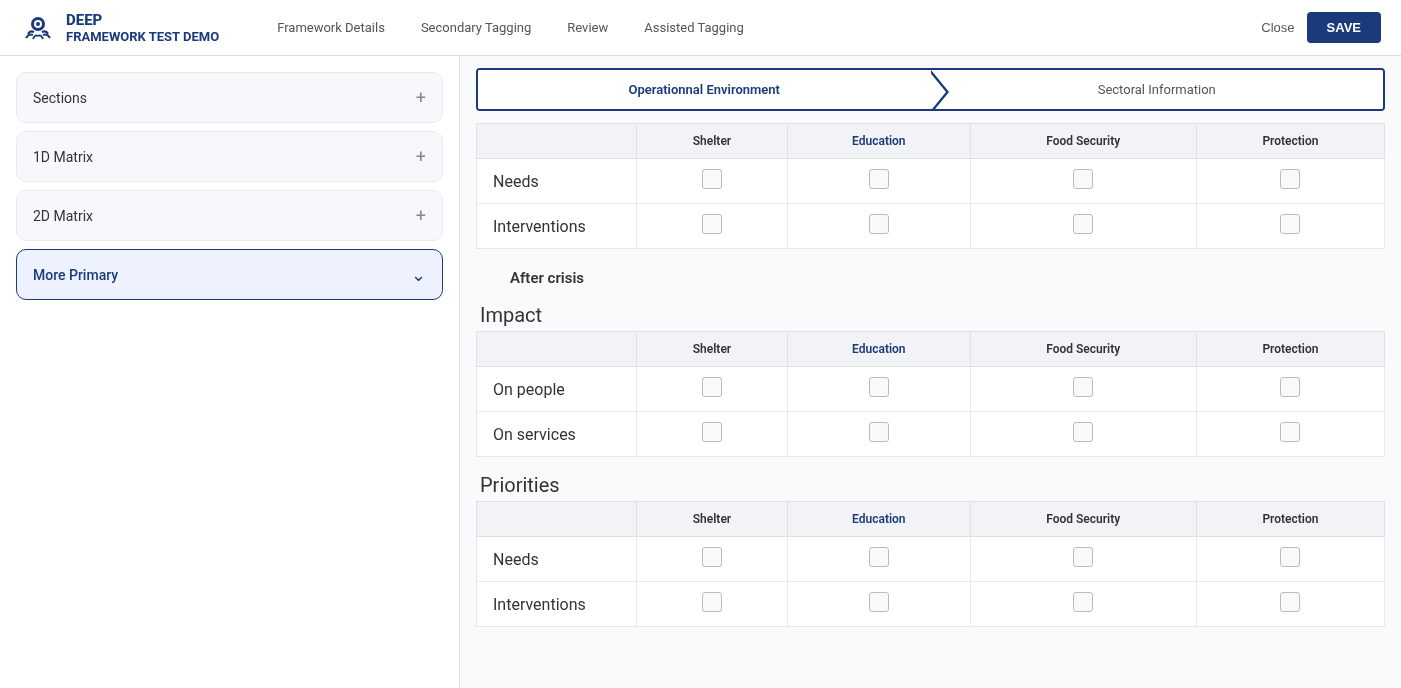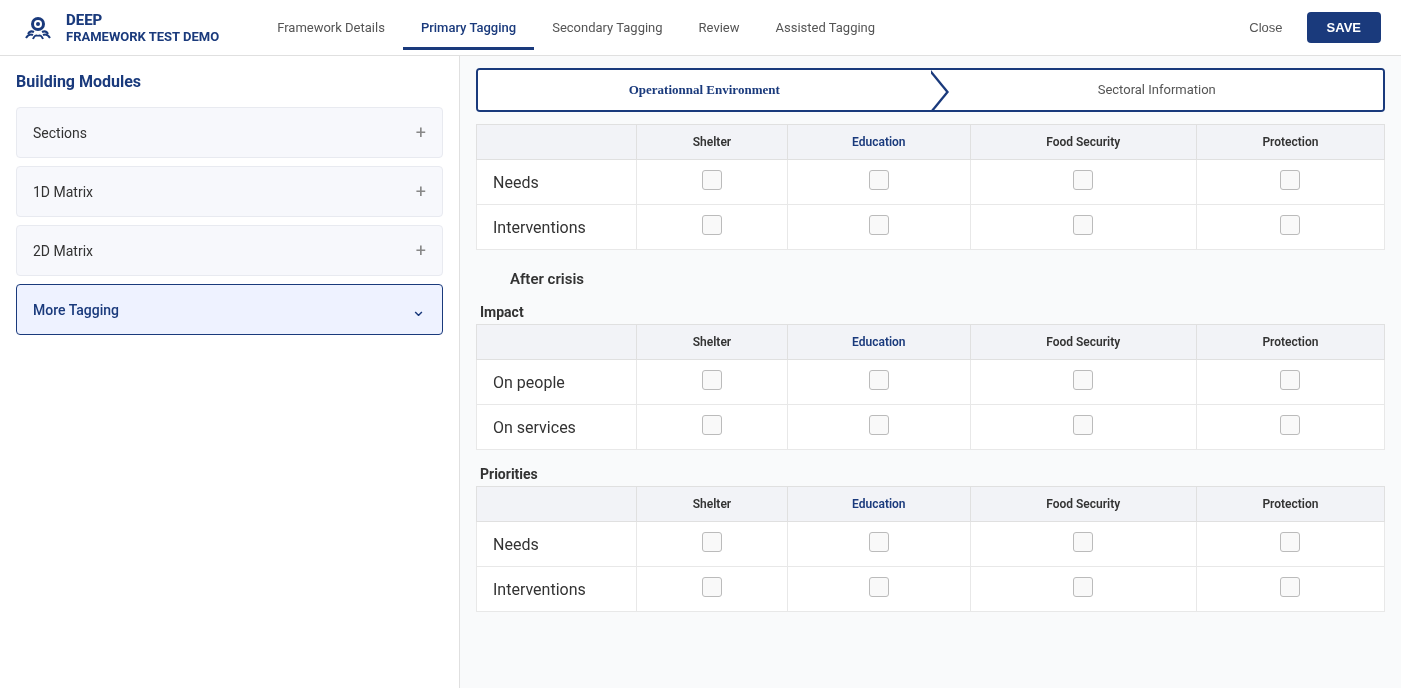--- a/index.html
+++ b/index.html
@@ -57,21 +57,20 @@
       position: absolute;
       bottom: 0;
       left: 0;
       right: 0;
       height: 3px;
       background: #1a3a7c;
     }
     .header-actions {
       display: flex;
       align-items: center;
-      gap: 12px;
     }
     .close-btn {
       background: none;
       border: none;
       font-size: 13px;
       color: #555;
       cursor: pointer;
       padding: 6px 12px;
     }
     .save-btn {
@@ -104,21 +103,21 @@
       font-weight: 700;
       color: #1a3a7c;
       margin-bottom: 16px;
     }
     .sidebar-item {
       display: flex;
       align-items: center;
       justify-content: space-between;
       padding: 14px 16px;
       border: 1px solid #e8eaf0;
-      border-radius: 4px;
+      border-radius: 10px;
       margin-bottom: 8px;
       background: #f7f8fc;
       cursor: pointer;
     }
     .sidebar-item.active {
       border-color: #1a3a7c;
       background: #eef2ff;
     }
     .sidebar-item-label {
       font-size: 14px;
@@ -182,21 +181,20 @@
       text-align: center;
       font-size: 13px;
       cursor: pointer;
       background: #fff;
       color: #555;
     }
     .tab.active {
       color: #1a3a7c;
       font-weight: 600;
       background: #fff;
-      font-family: Liberation Serif, serif;
     }
     
     .tab:first-child {
       position: relative;
     }
     .tab:first-child::after {
       content: '';
       position: absolute;
       right: -18px;
       top: 0;
@@ -228,22 +226,22 @@
     }
 
     .section-title {
       font-size: 15px;
       font-weight: 600;
       color: #333;
       padding: 12px 0 8px;
       margin-left: 34px;
     }
     .subsection-title {
-      font-size: 14px;
-      font-weight: 700;
+      font-size: 20px;
+      font-weight: 400;
       color: #333;
       padding: 8px 0 4px 4px;
     }
 
     .matrix-table {
       width: 100%;
       border-collapse: collapse;
       background: #fff;
       border: 1px solid #e0e0e0;
       margin-bottom: 8px;
@@ -313,51 +311,49 @@
       <path d="M23 29 Q21 24 18 26" stroke="#1a3a7c" stroke-width="2" fill="none"></path>
     </svg>
     <div>
       <div style="font-size:15px;font-weight:800;color:#1a3a7c;">DEEP</div>
       <div class="logo-text">FRAMEWORK TEST DEMO</div>
     </div>
   </div>
 
   <nav class="nav-links">
     <div class="nav-item">Framework Details</div>
-    <div class="nav-item active">Primary Tagging</div>
     <div class="nav-item">Secondary Tagging</div>
     <div class="nav-item">Review</div>
     <div class="nav-item">Assisted Tagging</div>
   </nav>
 
   <div class="header-actions">
     <button class="close-btn">Close</button>
     <button class="save-btn">SAVE</button>
   </div>
 </header>
 
 <div class="main-layout">
 
   <aside class="sidebar">
-    <h2 class="sidebar-title">Building Modules</h2>
 
     <div class="sidebar-item">
       <span class="sidebar-item-label">Sections</span>
       <span class="sidebar-item-icon">+</span>
     </div>
     <div class="sidebar-item">
       <span class="sidebar-item-label">1D Matrix</span>
       <span class="sidebar-item-icon">+</span>
     </div>
     <div class="sidebar-item">
       <span class="sidebar-item-label">2D Matrix</span>
       <span class="sidebar-item-icon">+</span>
     </div>
     <div class="sidebar-item active">
-      <span class="sidebar-item-label">More Tagging</span>
+      <span class="sidebar-item-label">More Primary</span>
       <span class="sidebar-item-icon">⌄</span>
     </div>
   </aside>
 
   <main class="content-area">
 
 
     <div class="tab-bar">
       <div class="tab active">Operationnal Environment</div>
       <div class="tab">Sectoral Information</div>

